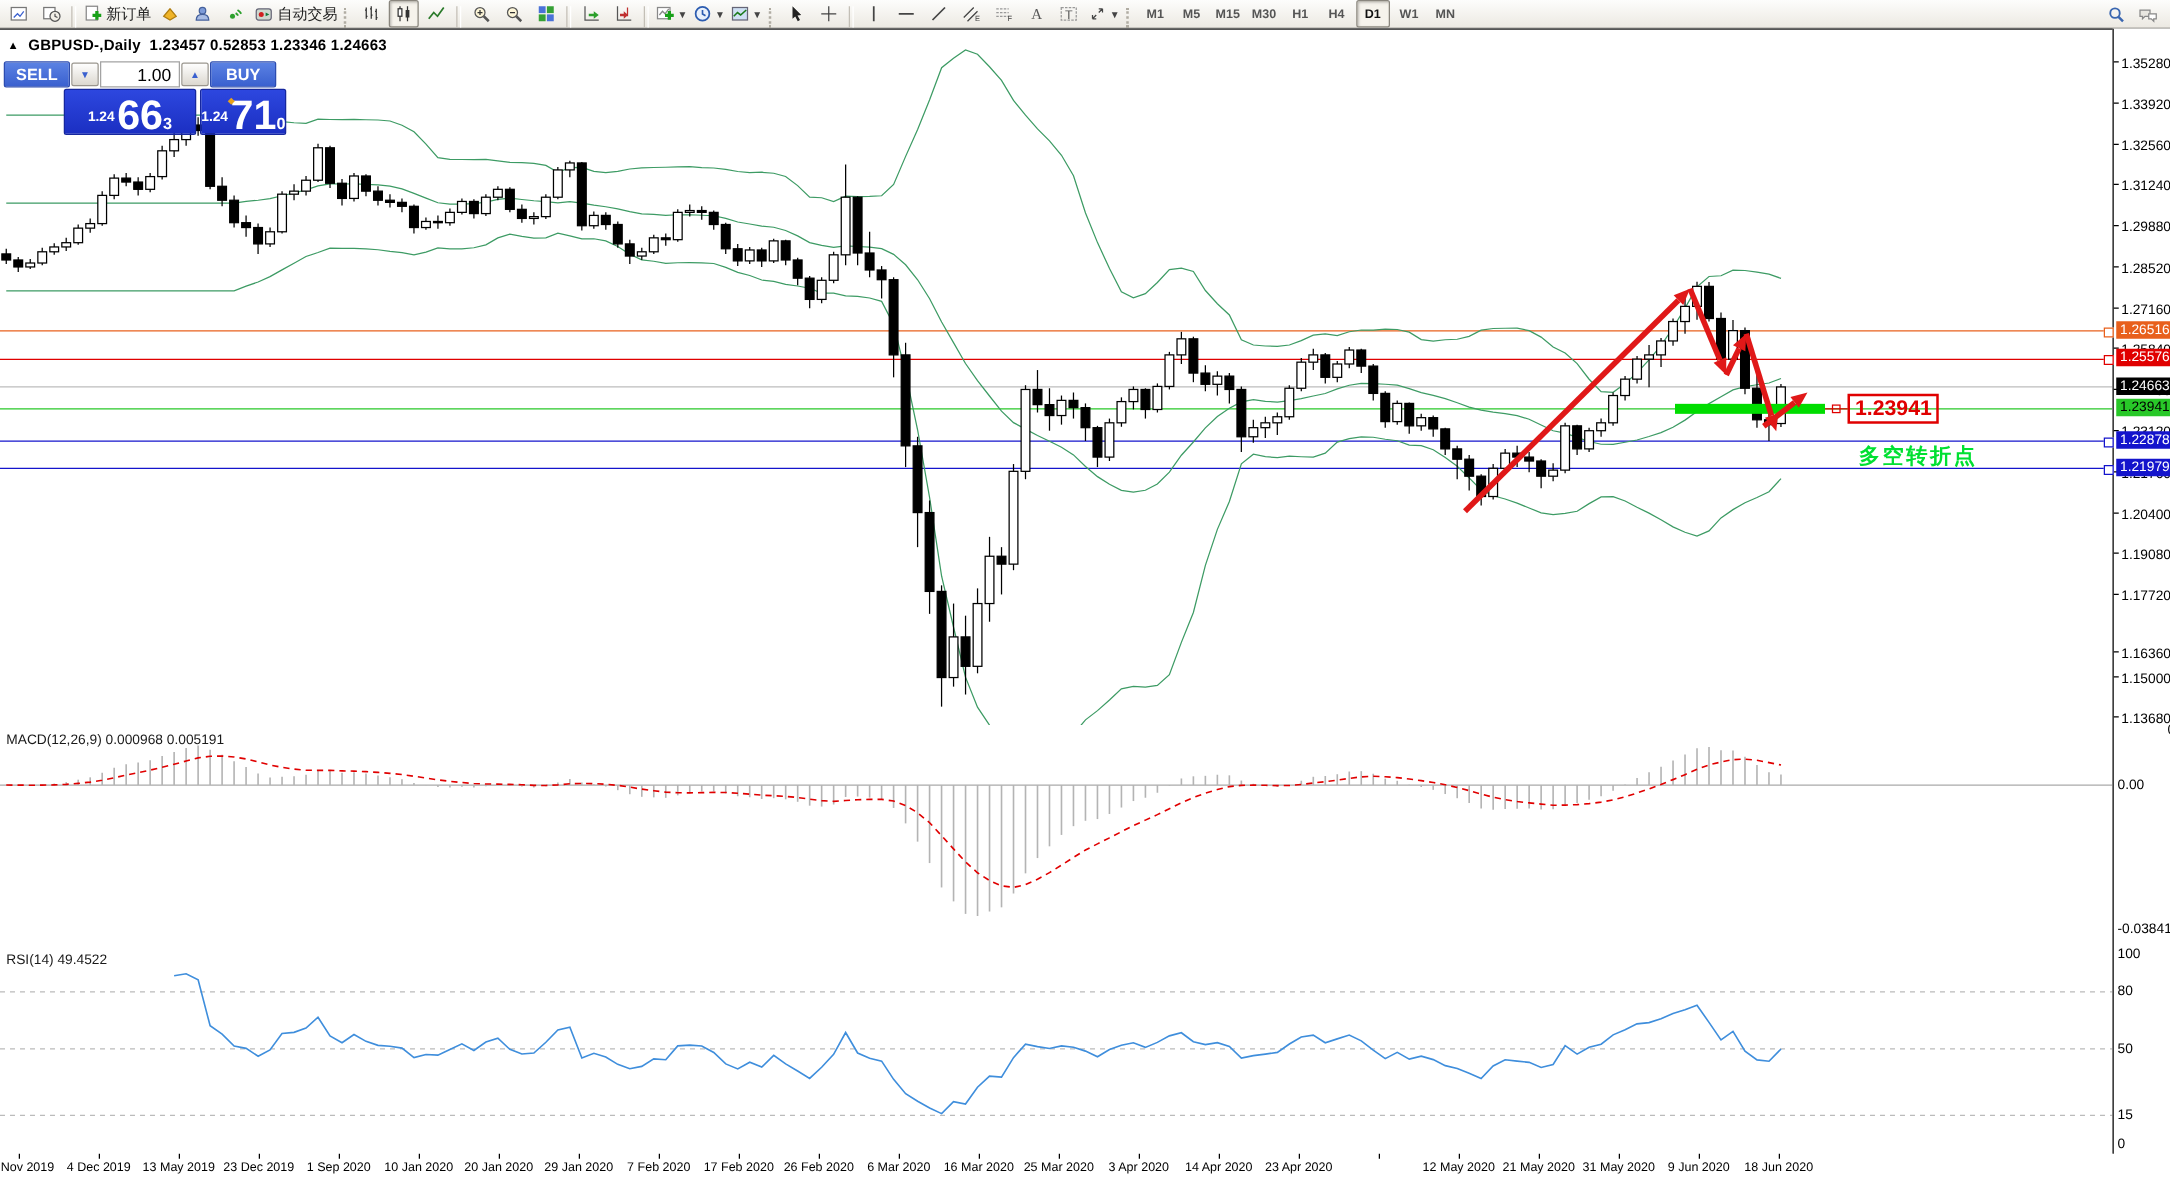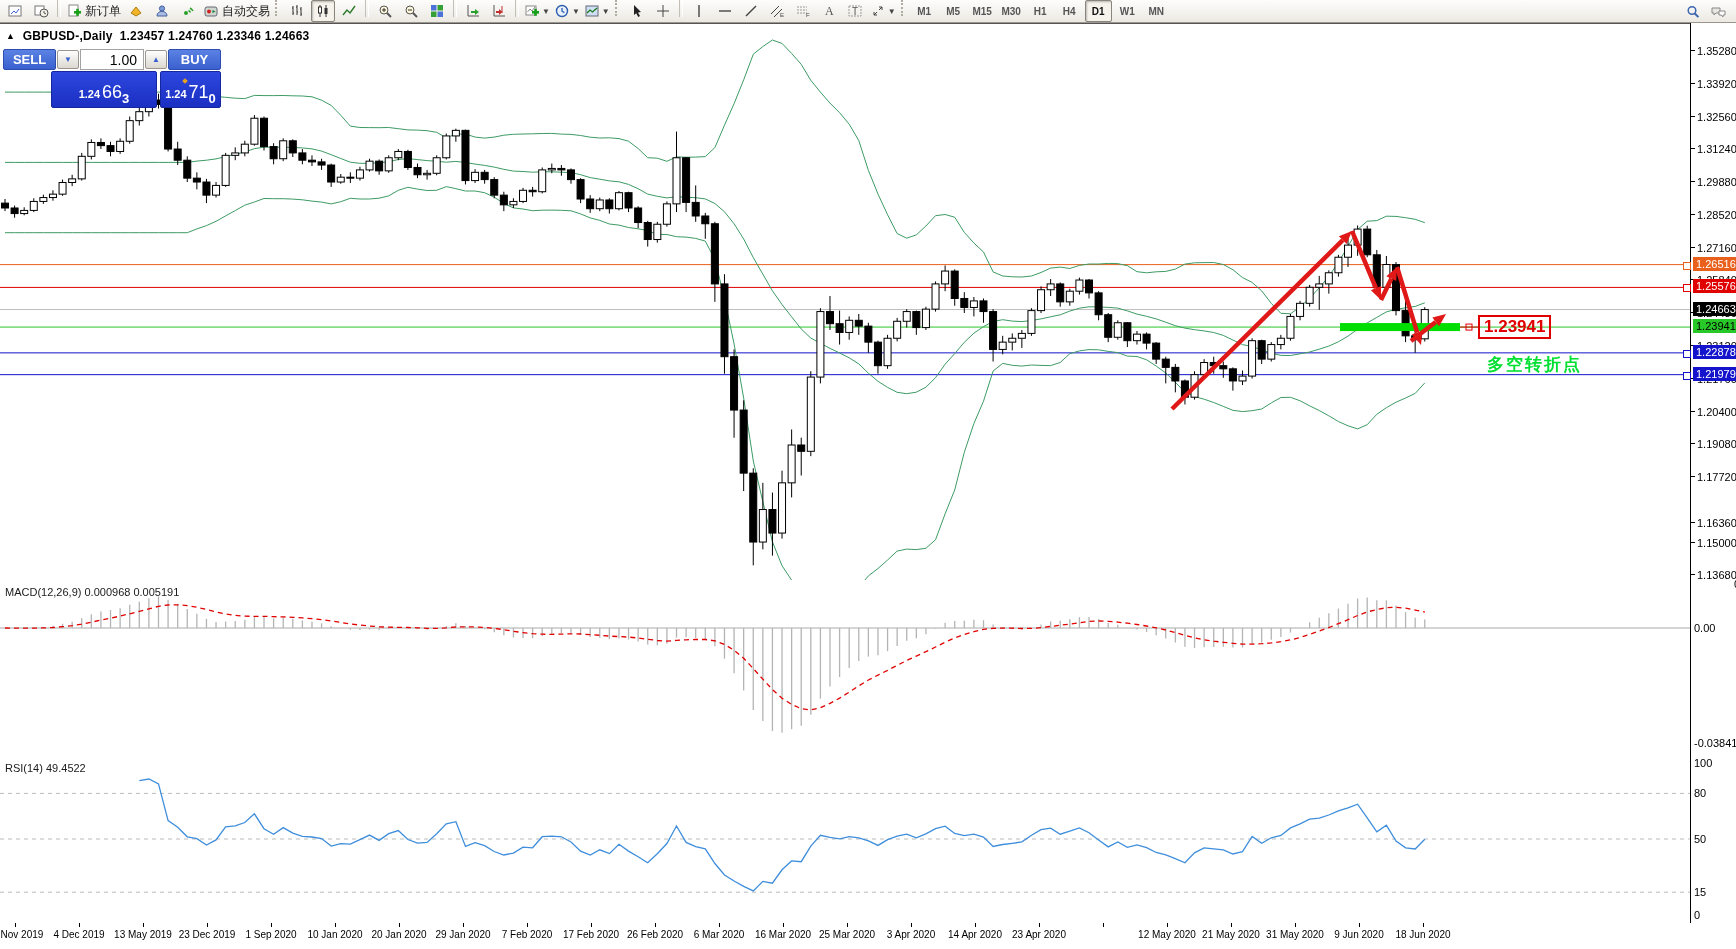--- a/index.html
+++ b/index.html
@@ -1,20 +1,20 @@
 <!DOCTYPE html>
 <html><head>
 <meta charset="utf-8">
 <style>
   html,body{margin:0;padding:0;background:#d4d0c8;}
   #app{position:relative;width:1736px;height:949px;background:#fff;overflow:hidden;
        font-family:"Liberation Sans",sans-serif;-webkit-font-smoothing:antialiased;}
   
   #toolbar{position:absolute;left:0;top:0;width:1736px;height:23px;background:linear-gradient(#fdfdfc,#ece9e2);
-           border-bottom:1px solid #9a968e;display:flex;align-items:flex-start;padding-left:2px;box-sizing:border-box;}
+           border-bottom:1px solid #9a968e;display:flex;align-items:flex-end;padding-left:2px;box-sizing:border-box;}
   .tb{display:inline-flex;align-items:center;justify-content:center;height:20px;min-width:22px;margin:0 1px;
       border:1px solid transparent;border-radius:2px;font-size:11px;color:#333;cursor:default;}
   .tb.active{background:#f6f3ec;border-color:#8a867e;box-shadow:inset 1px 1px 2px rgba(0,0,0,.25);}
   .tb .cap{margin-left:3px;font-size:12px;color:#222;}
   .tb .dd{font-size:8px;color:#444;margin-left:2px;}
   .sep{width:2px;height:17px;border-left:1px solid #c3bfb6;border-right:1px solid #fff;margin:0 3px;}
   .grip{width:4px;height:16px;border-left:2px dotted #b0aca2;margin:0 3px;}
   .tf{font-size:10px;font-weight:bold;color:#555;min-width:25px;}
   .tf.active{color:#111;}
   #tb-right{position:absolute;right:4px;top:1px;display:flex;}
@@ -32,21 +32,21 @@
   .tw-spin{flex:0 0 20px;margin:1px 1px;background:linear-gradient(#fefefe,#dcd8d0);border:1px solid #9a968e;
            display:flex;align-items:center;justify-content:center;font-size:8px;color:#3a60cf;border-radius:2px;}
   #tw-vol{flex:1;background:#fff;border:1px solid #a3a3a3;display:flex;align-items:center;justify-content:flex-end;
           padding-right:6px;font-size:14px;color:#000;}
   #tw-row2{display:flex;height:37px;margin-top:1px;margin-left:48px;}
   .tw-price{background:linear-gradient(#2d47df,#1b2fc2);color:#fff;display:flex;align-items:flex-end;
             justify-content:center;padding-bottom:3px;border:1px solid #16279e;border-radius:2px;}
   #tw-sell-panel{flex:0 0 104px;margin-right:3px;}
   #tw-buy-panel{flex:1;position:relative;}
   .tw-small{font-size:11px;font-weight:bold;margin-right:2px;line-height:20px;}
-  .tw-big{font-size:18px;font-weight:normal;line-height:24px;}
+  .tw-big{font-size:33px;font-weight:bold;line-height:24px;}
   .tw-sup{font-size:13px;font-weight:bold;vertical-align:10px;line-height:10px;}
   #buy-dot{position:absolute;left:22px;top:7px;width:4px;height:4px;background:#e8a21c;transform:rotate(45deg);}
   
   #level-badge{position:absolute;border:2px solid #e00000;color:#e00000;font-size:17px;font-weight:bold;
                padding:0 4px;background:rgba(255,255,255,.0);line-height:20px;}
   #cn-note{position:absolute;color:#00e032;font-size:17px;font-weight:bold;letter-spacing:2px;}
   
   .pane-sep{position:absolute;left:0;width:1690px;height:1px;background:#555;}
   
   #price-axis{position:absolute;left:1690px;top:0;width:46px;height:900px;border-left:1px solid #000;background:#fff;}
@@ -755,21 +755,21 @@
         <line x1="0" y1="80" x2="1690" y2="80" stroke="#bbb" stroke-width="1" stroke-dasharray="4 4"></line>
         <line x1="0" y1="133.2" x2="1690" y2="133.2" stroke="#bbb" stroke-width="1" stroke-dasharray="4 4"></line>
         <path d="M139.3 21.6L148.9 20.0L158.5 24.9L168.1 61.6L177.7 68.3L187.3 77.8L196.9 79.7L206.5 86.0L216.0 80.9L225.6 67.8L235.2 66.9L244.8 63.5L254.4 54.8L264.0 69.7L273.6 75.2L283.2 68.6L292.8 74.1L302.4 77.3L312.0 78.0L321.6 79.5L331.2 87.1L340.8 84.6L350.3 85.1L359.9 80.6L369.5 76.1L379.1 81.4L388.7 74.6L398.3 71.6L407.9 80.5L417.5 84.2L427.1 83.4L436.7 74.8L446.3 64.9L455.9 62.7L465.5 87.4L475.1 83.6L484.6 86.6L494.2 92.5L503.8 96.0L513.4 94.1L523.0 88.1L532.6 88.8L542.2 77.7L551.8 77.1L561.4 77.8L571.0 83.0L580.6 92.1L590.2 96.1L599.8 90.8L609.4 94.6L619.0 85.3L628.5 92.1L638.1 97.8L647.7 103.7L657.3 94.8L666.9 84.5L676.5 67.0L686.1 83.4L695.7 87.6L705.3 89.9L714.9 104.5L724.5 116.0L734.1 122.0L743.7 127.4L753.3 131.9L762.8 122.4L772.4 124.2L782.0 110.8L791.6 101.9L801.2 102.7L810.8 87.1L820.4 76.3L830.0 78.3L839.6 79.8L849.2 77.7L858.8 78.8L868.4 81.9L878.0 86.4L887.6 80.6L897.1 77.2L906.7 75.2L916.3 78.9L925.9 74.9L935.5 69.7L945.1 67.2L954.7 74.4L964.3 76.7L973.9 75.1L983.5 78.1L993.1 87.5L1002.7 85.5L1012.3 84.3L1021.9 82.9L1031.5 76.2L1041.0 70.6L1050.6 69.1L1060.2 75.2L1069.8 72.1L1079.4 69.0L1089.0 73.7L1098.6 81.1L1108.2 87.9L1117.8 82.9L1127.4 88.3L1137.0 85.9L1146.6 88.7L1156.2 93.5L1165.8 95.8L1175.3 99.6L1184.9 103.8L1194.5 93.8L1204.1 88.8L1213.7 89.9L1223.3 90.9L1232.9 95.0L1242.5 92.6L1252.1 77.5L1261.7 84.3L1271.3 78.8L1280.9 76.4L1290.5 68.9L1300.1 64.8L1309.6 60.1L1319.2 59.1L1328.8 56.0L1338.4 51.8L1348.0 48.8L1357.6 45.2L1367.2 58.9L1376.8 72.9L1386.4 66.1L1396.0 82.0L1405.6 88.9L1415.2 90.0L1424.8 80.2" fill="none" stroke="#3f8edc" stroke-width="1.3"></path>
       </svg>
     <div class="pane-sep" style="top:899"></div>
 
     <div id="symbol-line">
       <span class="tri">▲</span>
       <span>GBPUSD-,Daily</span>&nbsp;
       <span>1.23457</span>
-      <span>1.24760</span>
+      <span>0.52853</span>
       <span>1.23346</span>
       <span>1.24663</span>
     </div>
 
     <div id="trade-widget">
       <div id="tw-row1">
         <div class="tw-btn">SELL</div>
         <div class="tw-spin">▼</div>
         <div id="tw-vol">1.00</div>
         <div class="tw-spin">▲</div>

